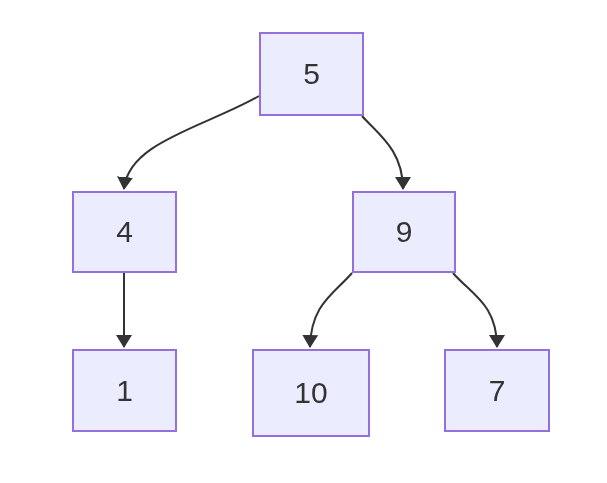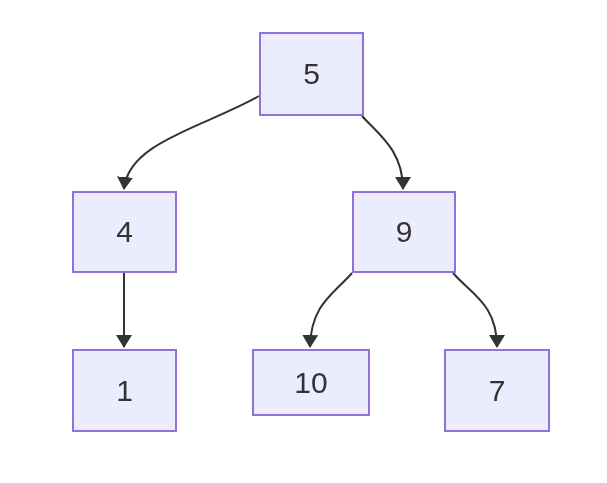--- a/index.html
+++ b/index.html
@@ -80,21 +80,21 @@
   </div>
 
   <div class="node" style="left:352px; top:191px; width:104px; height:82px;">
     <span>9</span>
   </div>
 
   <div class="node" style="left:72px;  top:349px; width:105px; height:83px;">
     <span>1</span>
   </div>
 
-  <div class="node" style="left:252px; top:349px; width:118px; height:67px;">
+  <div class="node" style="left:252px; top:349px; width:118px; height:88px;">
     <span>10</span>
   </div>
 
   <div class="node" style="left:444px; top:349px; width:106px; height:83px;">
     <span>7</span>
   </div>
 
 </div>
 
 </body></html>

